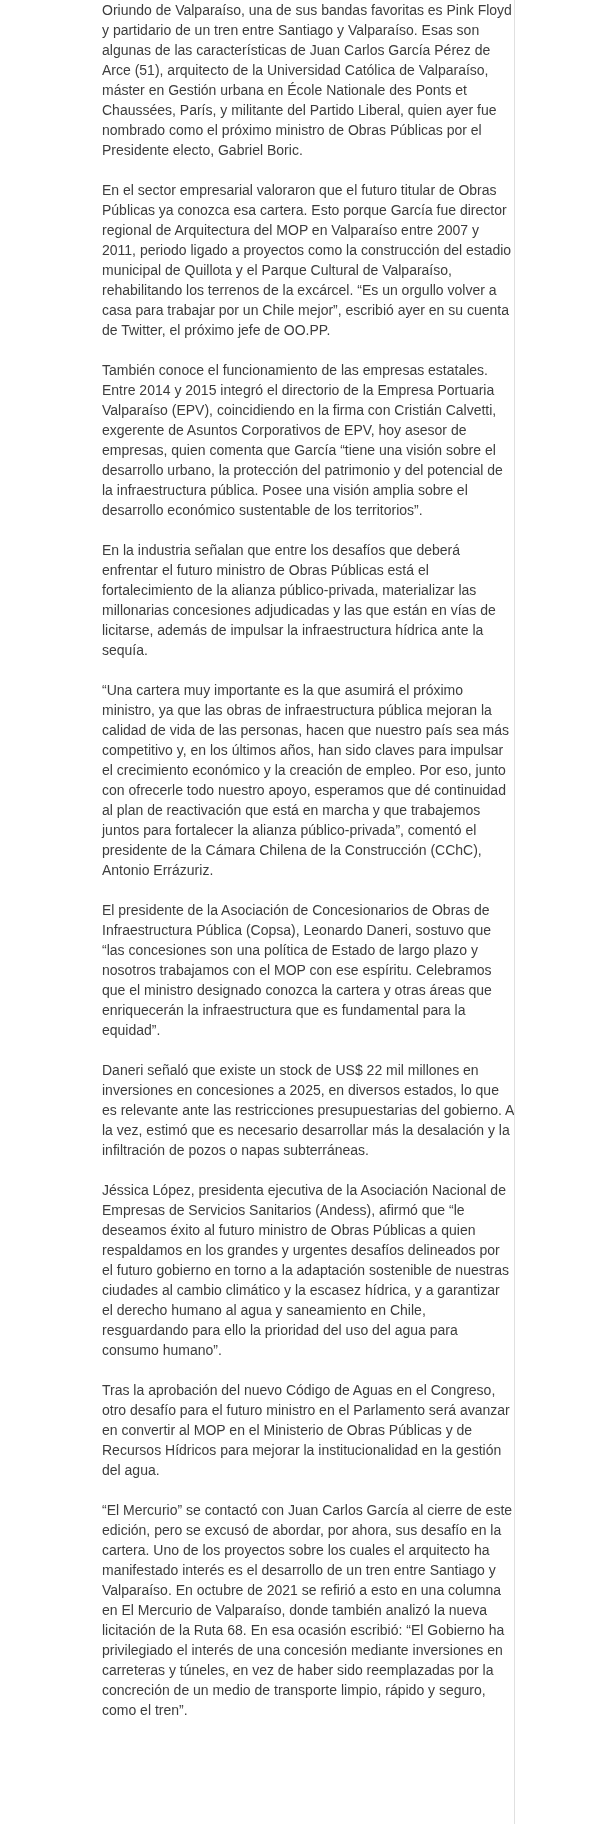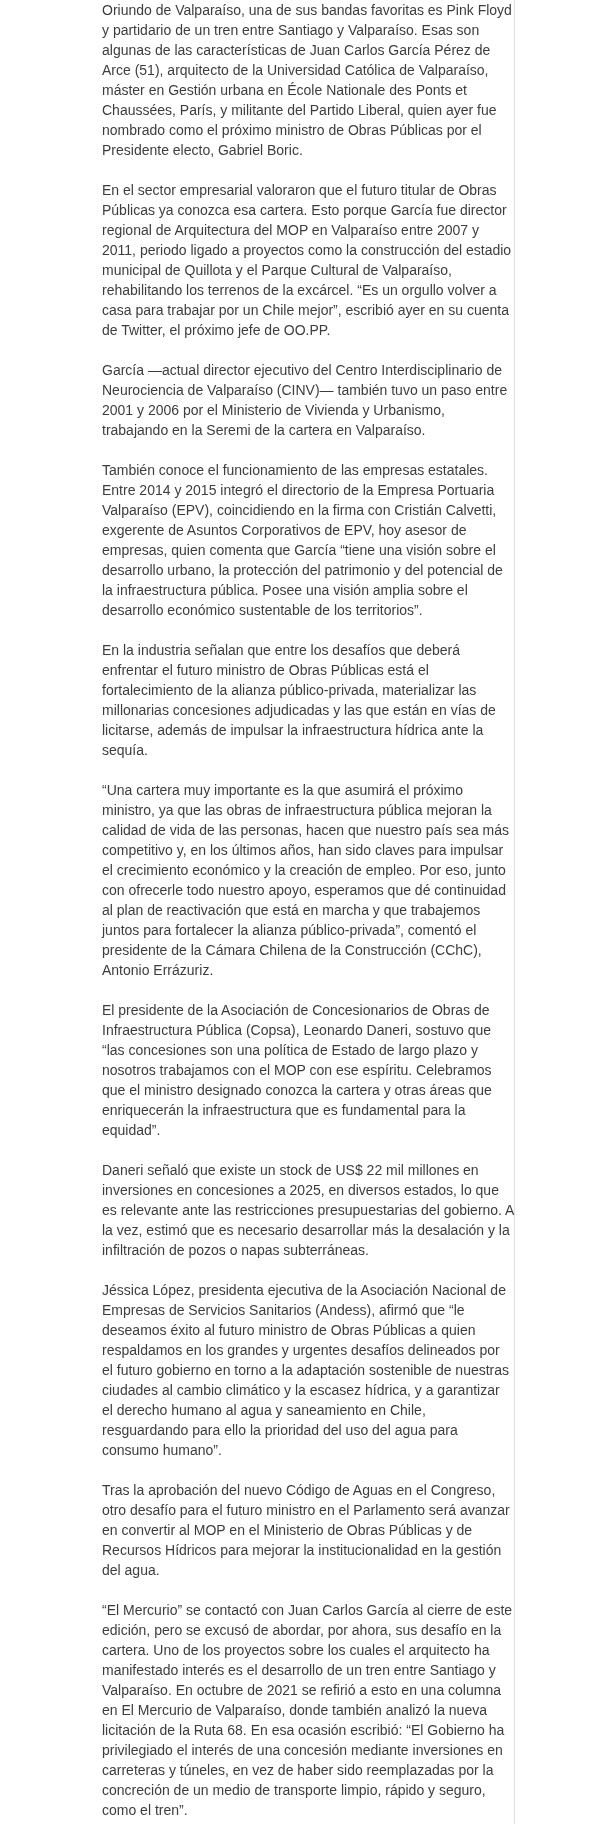--- a/index.html
+++ b/index.html
@@ -39,21 +39,20 @@
     height: 1824px;
     background: #e0e0e0;
   }
 </style>
 </head>
 <body>
 
 <div class="article-column">
   <p>Oriundo de Valparaíso, una de sus bandas favoritas es Pink Floyd y partidario de un tren entre Santiago y Valparaíso. Esas son algunas de las características de Juan Carlos García Pérez de Arce (51), arquitecto de la Universidad Católica de Valparaíso, máster en Gestión urbana en École Nationale des Ponts et Chaussées, París, y militante del Partido Liberal, quien ayer fue nombrado como el próximo ministro de Obras Públicas por el Presidente electo, Gabriel Boric.</p>
   <p>En el sector empresarial valoraron que el futuro titular de Obras Públicas ya conozca esa cartera. Esto porque García fue director regional de Arquitectura del MOP en Valparaíso entre 2007 y 2011, periodo ligado a proyectos como la construcción del estadio municipal de Quillota y el Parque Cultural de Valparaíso, rehabilitando los terrenos de la excárcel. “Es un orgullo volver a casa para trabajar por un Chile mejor”, escribió ayer en su cuenta de Twitter, el próximo jefe de OO.PP.</p>
-  <p>García —actual director ejecutivo del Centro Interdisciplinario de Neurociencia de Valparaíso (CINV)— también tuvo un paso entre 2001 y 2006 por el Ministerio de Vivienda y Urbanismo, trabajando en la Seremi de la cartera en Valparaíso.</p>
   <p>También conoce el funcionamiento de las empresas estatales. Entre 2014 y 2015 integró el directorio de la Empresa Portuaria Valparaíso (EPV), coincidiendo en la firma con Cristián Calvetti, exgerente de Asuntos Corporativos de EPV, hoy asesor de empresas, quien comenta que García “tiene una visión sobre el desarrollo urbano, la protección del patrimonio y del potencial de la infraestructura pública. Posee una visión amplia sobre el desarrollo económico sustentable de los territorios”.</p>
   <p>En la industria señalan que entre los desafíos que deberá enfrentar el futuro ministro de Obras Públicas está el fortalecimiento de la alianza público-privada, materializar las millonarias concesiones adjudicadas y las que están en vías de licitarse, además de impulsar la infraestructura hídrica ante la sequía.</p>
   <p>“Una cartera muy importante es la que asumirá el próximo ministro, ya que las obras de infraestructura pública mejoran la calidad de vida de las personas, hacen que nuestro país sea más competitivo y, en los últimos años, han sido claves para impulsar el crecimiento económico y la creación de empleo. Por eso, junto con ofrecerle todo nuestro apoyo, esperamos que dé continuidad al plan de reactivación que está en marcha y que trabajemos juntos para fortalecer la alianza público-privada”, comentó el presidente de la Cámara Chilena de la Construcción (CChC), Antonio Errázuriz.</p>
   <p>El presidente de la Asociación de Concesionarios de Obras de Infraestructura Pública (Copsa), Leonardo Daneri, sostuvo que “las concesiones son una política de Estado de largo plazo y nosotros trabajamos con el MOP con ese espíritu. Celebramos que el ministro designado conozca la cartera y otras áreas que enriquecerán la infraestructura que es fundamental para la equidad”.</p>
   <p>Daneri señaló que existe un stock de US$ 22 mil millones en inversiones en concesiones a 2025, en diversos estados, lo que es relevante ante las restricciones presupuestarias del gobierno. A la vez, estimó que es necesario desarrollar más la desalación y la infiltración de pozos o napas subterráneas.</p>
   <p>Jéssica López, presidenta ejecutiva de la Asociación Nacional de Empresas de Servicios Sanitarios (Andess), afirmó que “le deseamos éxito al futuro ministro de Obras Públicas a quien respaldamos en los grandes y urgentes desafíos delineados por el futuro gobierno en torno a la adaptación sostenible de nuestras ciudades al cambio climático y la escasez hídrica, y a garantizar el derecho humano al agua y saneamiento en Chile, resguardando para ello la prioridad del uso del agua para consumo humano”.</p>
   <p>Tras la aprobación del nuevo Código de Aguas en el Congreso, otro desafío para el futuro ministro en el Parlamento será avanzar en convertir al MOP en el Ministerio de Obras Públicas y de Recursos Hídricos para mejorar la institucionalidad en la gestión del agua.</p>
   <p>“El Mercurio” se contactó con Juan Carlos García al cierre de este edición, pero se excusó de abordar, por ahora, sus desafío en la cartera. Uno de los proyectos sobre los cuales el arquitecto ha manifestado interés es el desarrollo de un tren entre Santiago y Valparaíso. En octubre de 2021 se refirió a esto en una columna en El Mercurio de Valparaíso, donde también analizó la nueva licitación de la Ruta 68. En esa ocasión escribió: “El Gobierno ha privilegiado el interés de una concesión mediante inversiones en carreteras y túneles, en vez de haber sido reemplazadas por la concreción de un medio de transporte limpio, rápido y seguro, como el tren”.</p>
 </div>
 

